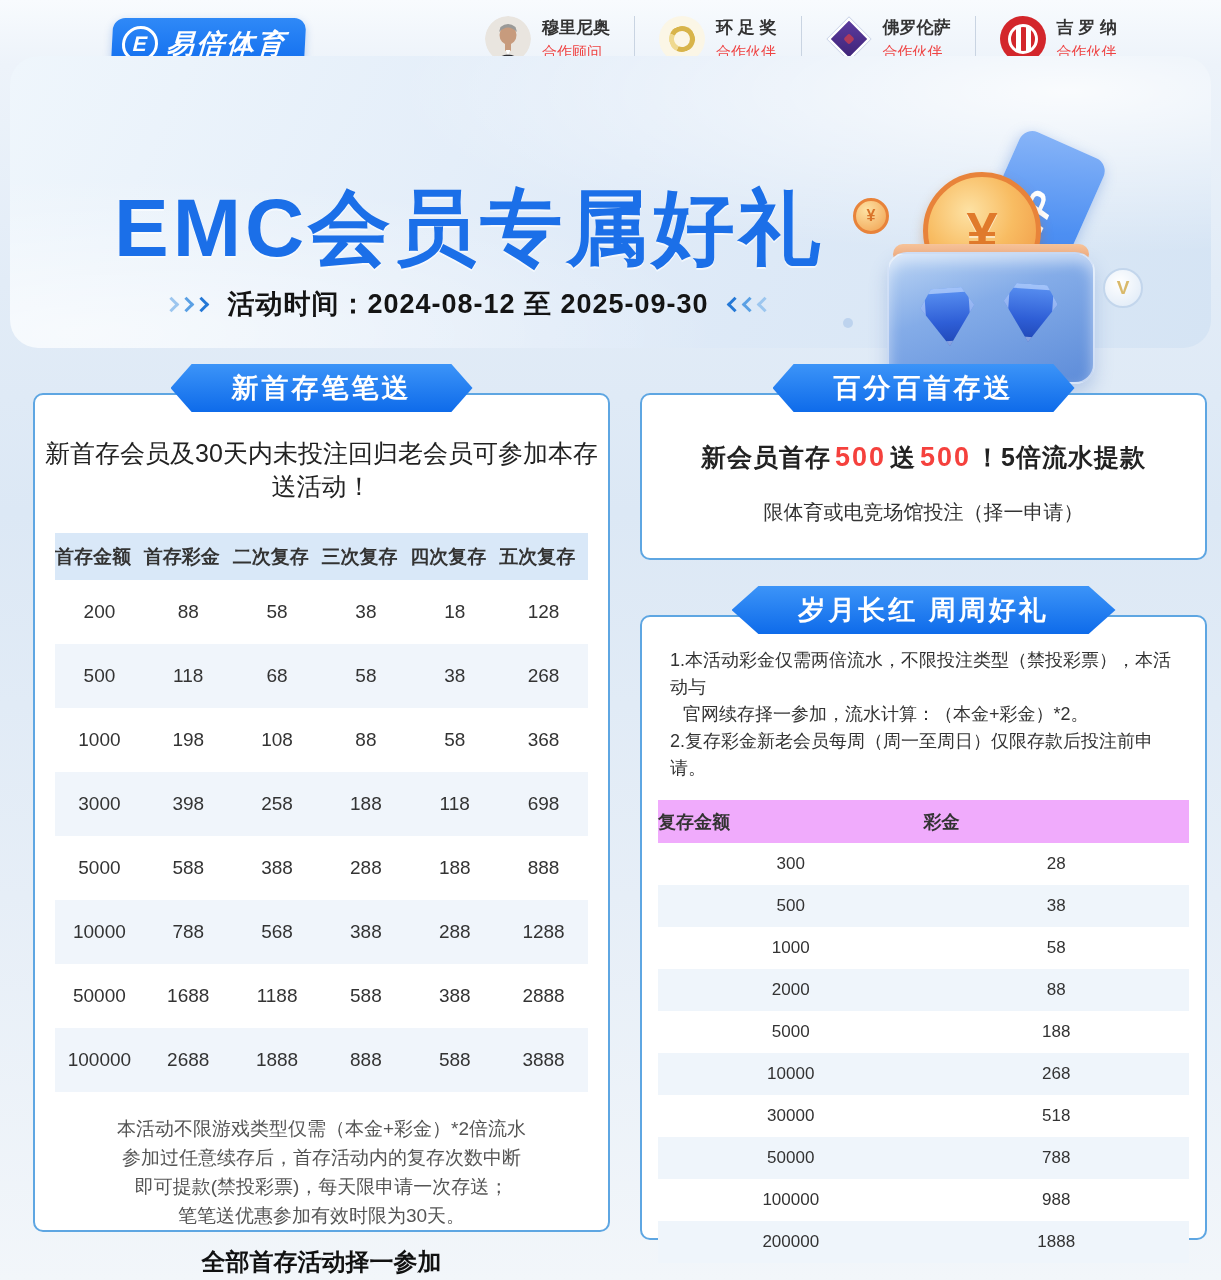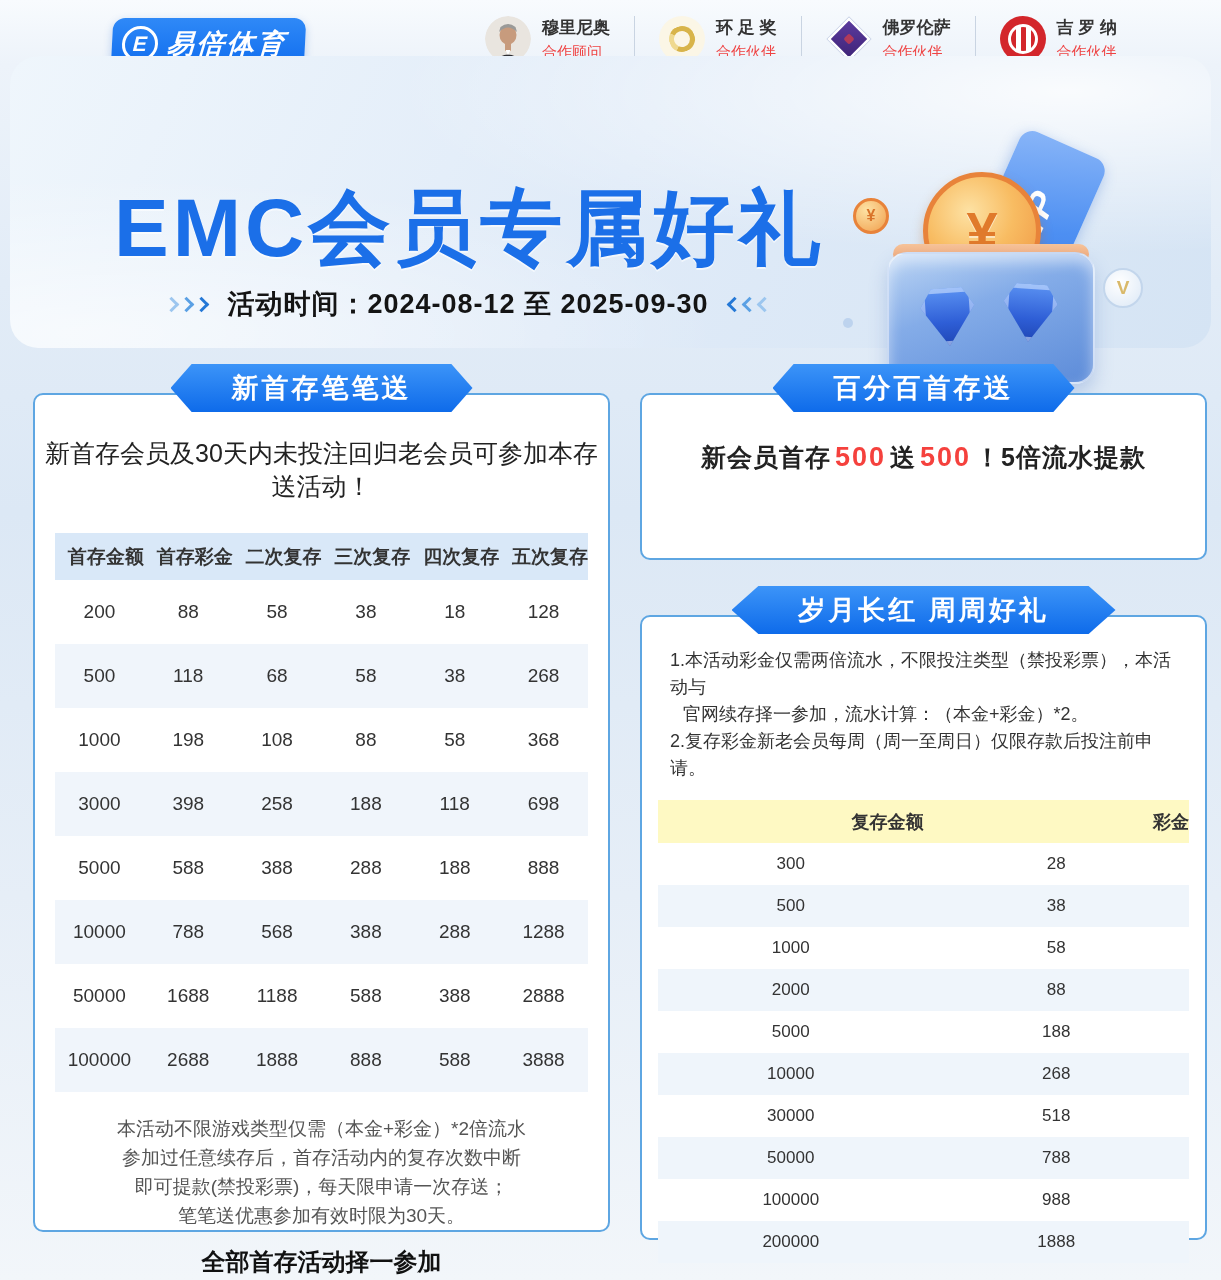--- a/index.html
+++ b/index.html
@@ -101,36 +101,36 @@
             background:linear-gradient(180deg,#3C94F8 0%,#0E6BEA 100%);
             clip-path:polygon(0 50%,7% 0,93% 0,100% 50%,93% 100%,7% 100%);
             display:flex; align-items:center; justify-content:center;
             color:#fff; font-size:27px; font-weight:900; letter-spacing:3px; white-space:nowrap; }
   .banner.w300 { width:302px; } .banner.w380 { width:384px; }
 
   .desc { margin-top:42px; text-align:center; font-size:25px; color:#222; font-weight:500; }
 
   table { border-collapse:collapse; }
   .tbl-left { margin:30px auto 0; width:533px; table-layout:fixed; }
-  .tbl-left th { background:#D9E8F8; height:47px; font-size:19px; font-weight:700; color:#333; text-align:right; }
+  .tbl-left th { background:#D9E8F8; height:47px; font-size:19px; font-weight:700; color:#333; text-align:left; }
   .tbl-left td { height:64px; font-size:19px; color:#333; text-align:center; }
   .tbl-left tbody tr:nth-child(even) { background:#F0F5FB; }
 
   .notes-left { margin-top:22px; text-align:center; font-size:19px; color:#555; line-height:29px; }
   .footer-line { margin-top:16px; text-align:center; font-size:24px; font-weight:700; color:#111; }
 
   .hp-line1 { margin-top:46px; text-align:center; font-size:25px; font-weight:900; color:#222; letter-spacing:1px; }
   .hp-line1 .red { color:#F5413D; font-size:27px; letter-spacing:2px; padding:0 4px; }
   .hp-line2 { margin-top:25px; text-align:center; font-size:20px; color:#333; }
 
   .notes-weekly { margin:30px 24px 0 28px; font-size:18px; color:#333; line-height:27px; }
   .notes-weekly .indent { padding-left:13px; }
 
   .tbl-weekly { margin:18px auto 0; width:531px; table-layout:fixed; }
-  .tbl-weekly th { background:#fef9c3; height:43px; font-size:18px; font-weight:700; color:#333; text-align:right; }
+  .tbl-weekly th { background:#f0abfc; height:43px; font-size:18px; font-weight:700; color:#333; text-align:left; }
   .tbl-weekly td { height:42px; font-size:17px; color:#333; text-align:center; }
   .tbl-weekly tbody tr:nth-child(even) { background:#EFF5FB; }
 </style>
 </head>
 <body>
 
 <div class="header">
   <div class="logo">
     <span class="logo-circle">E</span>
     <span class="logo-text">易倍体育</span>
@@ -309,20 +309,21 @@
     <div>笔笔送优惠参加有效时限为30天。</div>
   </div>
   <div class="footer-line">全部首存活动择一参加</div>
 </div>
 
 <div class="card card-r1">
   <div class="banner w300">百分百首存送</div>
   <div class="hp-line1">
     <span>新会员首存</span><span class="red">500</span><span>送</span><span class="red">500</span><span>！5倍流水提款</span>
   </div>
+  <div class="hp-line2">限体育或电竞场馆投注（择一申请）</div>
 </div>
 
 <div class="card card-r2">
   <div class="banner w380">岁月长红 周周好礼</div>
   <div class="notes-weekly">
     <div>1.本活动彩金仅需两倍流水，不限投注类型（禁投彩票），本活动与</div>
     <div class="indent">官网续存择一参加，流水计算：（本金+彩金）*2。</div>
     <div>2.复存彩金新老会员每周（周一至周日）仅限存款后投注前申请。</div>
   </div>
   <table class="tbl-weekly">

